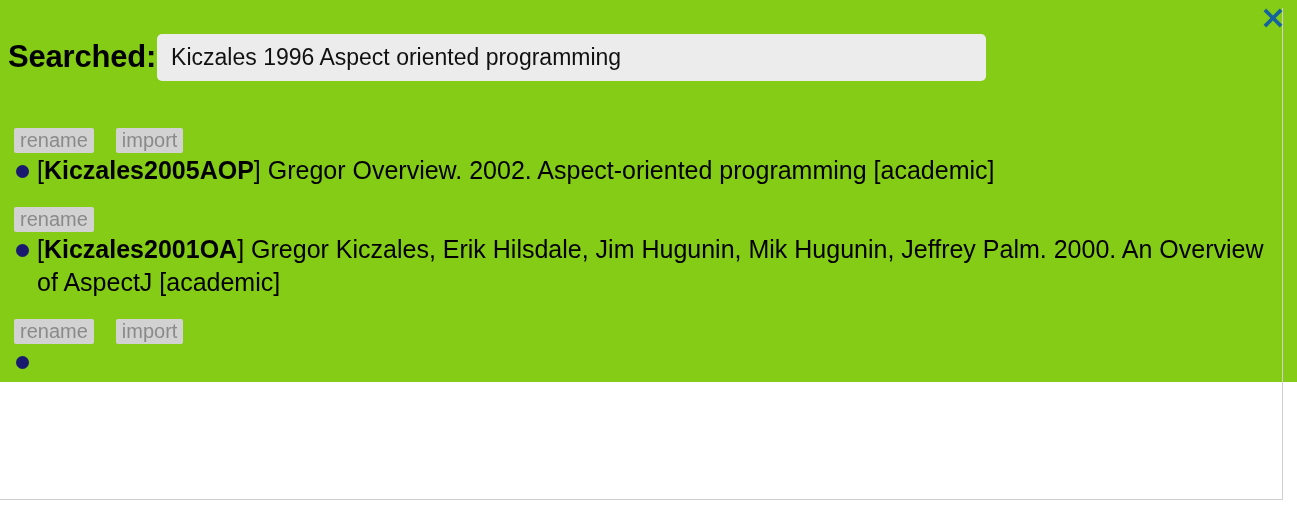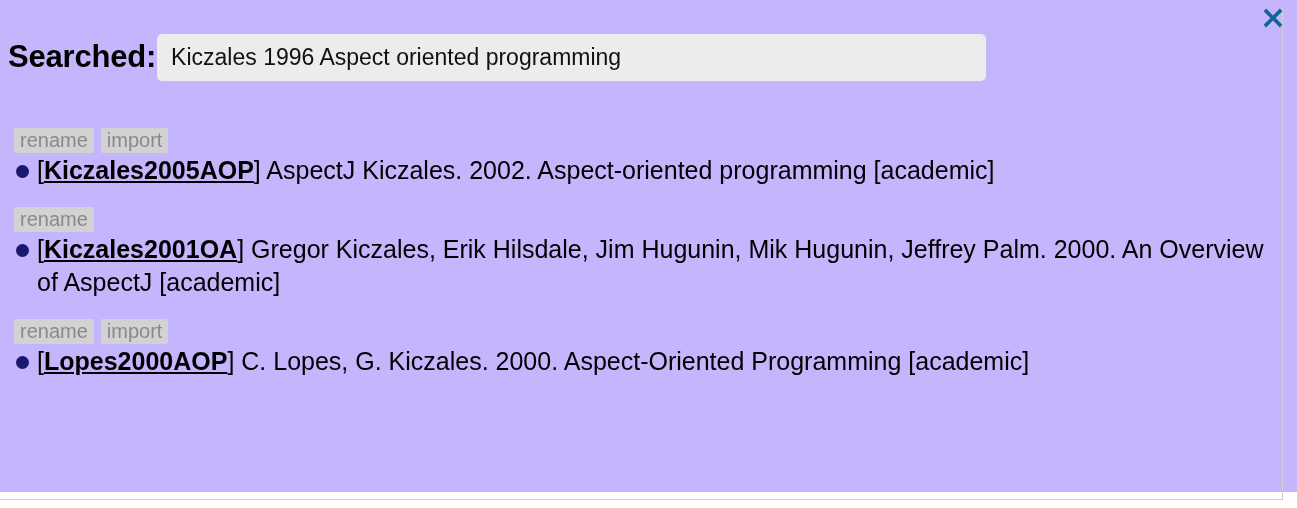--- a/index.html
+++ b/index.html
@@ -11,23 +11,23 @@
     width: 1297px;
     height: 508px;
     font-family: "Liberation Sans", sans-serif;
     color: #000000;
     overflow: hidden;
   }
 
   #page {
     position: relative;
     width: 1297px;
-    height: 492px;
+    height: 382px;
     box-sizing: border-box;
-    background: #c4b5fd;
+    background: #84cc16;
   }
 
   
   .panel-frame {
     position: absolute;
     left: 0;
     top: 8px;
     width: 1283px;
     height: 492px;
     border-right: 1px solid #cfcfcf;
@@ -88,21 +88,21 @@
     top: 128px;
     right: 14px;
   }
   .result-entry {
     margin-bottom: 20px;
   }
   .action-row {
     padding-left: 14px;
     height: 24px;
     display: flex;
-    gap: 7px;
+    gap: 22px;
     align-items: center;
   }
   .action-chip {
     display: inline-block;
     background: #d2d2d2;
     color: #8a8a8a;
     font-size: 20px;
     line-height: 22px;
     padding: 1px 6px 2px 6px;
     border-radius: 2px;
@@ -125,21 +125,20 @@
     margin-right: 8px;
   }
   .entry-text {
     font-size: 25px;
     line-height: 33px;
     color: #000;
     max-width: 1245px;
   }
   .entry-text .key {
     font-weight: bold;
-    text-decoration: underline;
   }
   .entry-text .title {
   }
 </style>
 </head>
 <body>
 
 <div id="page">
 
   <div class="panel-frame"></div>
@@ -159,39 +158,38 @@
 
   <div class="results">
 
     <div class="result-entry">
       <div class="action-row">
         <span class="action-chip">rename</span>
         <span class="action-chip">import</span>
       </div>
       <div class="entry-line">
         <span class="bullet"></span>
-        <span class="entry-text"><span>[</span><span class="key">Kiczales2005AOP</span><span>] </span><span>AspectJ Kiczales. </span><span>2002. </span><span class="title">Aspect-oriented programming</span><span> [academic]</span></span>
+        <span class="entry-text"><span>[</span><span class="key">Kiczales2005AOP</span><span>] </span><span>Gregor Overview. </span><span>2002. </span><span class="title">Aspect-oriented programming</span><span> [academic]</span></span>
       </div>
     </div>
 
     <div class="result-entry">
       <div class="action-row">
         <span class="action-chip">rename</span>
       </div>
       <div class="entry-line">
         <span class="bullet"></span>
         <span class="entry-text"><span>[</span><span class="key">Kiczales2001OA</span><span>] </span><span>Gregor Kiczales, Erik Hilsdale, Jim Hugunin, Mik Hugunin, Jeffrey Palm. </span><span>2000. </span><span class="title">An Overview of AspectJ</span><span> [academic]</span></span>
       </div>
     </div>
 
     <div class="result-entry">
       <div class="action-row">
         <span class="action-chip">rename</span>
         <span class="action-chip">import</span>
       </div>
       <div class="entry-line">
         <span class="bullet"></span>
-        <span class="entry-text"><span>[</span><span class="key">Lopes2000AOP</span><span>] </span><span>C. Lopes, G. Kiczales. </span><span>2000. </span><span class="title">Aspect-Oriented Programming</span><span> [academic]</span></span>
       </div>
     </div>
 
   </div>
 </div>
 
 </body></html>

